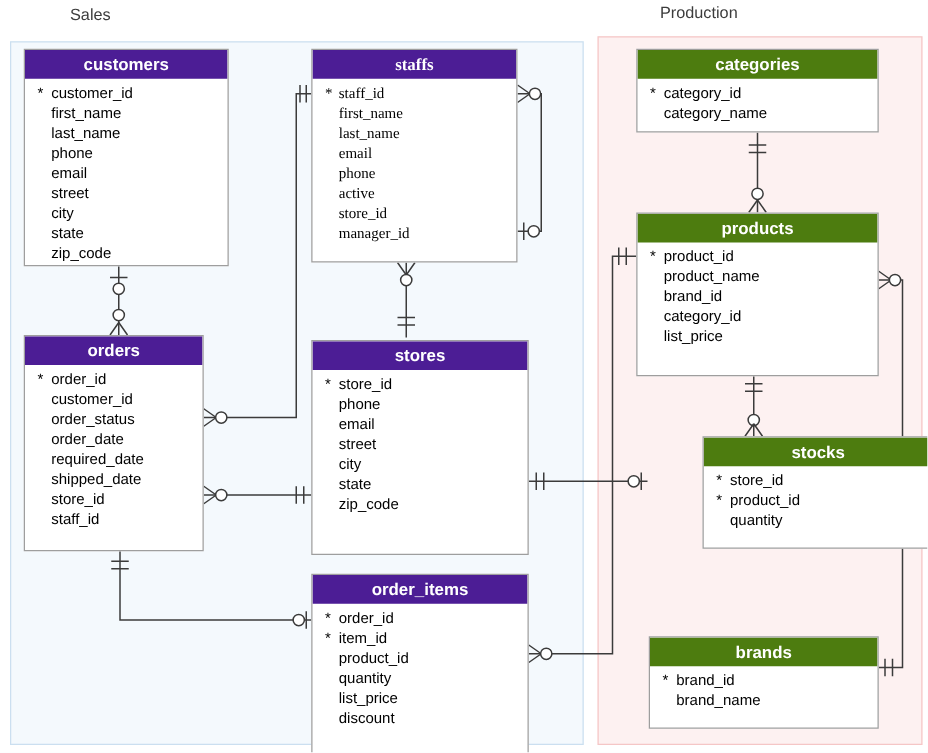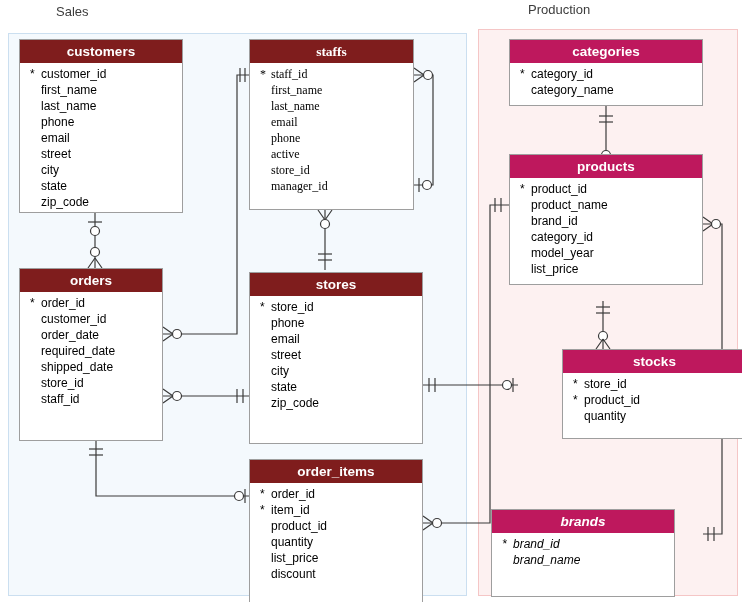--- a/index.html
+++ b/index.html
@@ -16,22 +16,22 @@
   .wires{position:absolute;left:0;top:0;}
   .wires g{stroke:#3b3b3b;stroke-width:1.2px;}
   .table{
     position:absolute;background:#ffffff;border:1px solid #9e9e9e;
     box-sizing:border-box;overflow:hidden;
   }
   .thead{
     height:23px;line-height:23px;text-align:center;color:#ffffff;
     font-weight:bold;font-size:13.5px;cursor:default;
   }
-  .table.sales .thead{background:#7f1d1d;}
-  .table.production .thead{background:#be185d;}
+  .table.sales .thead{background:#4c1d95;}
+  .table.production .thead{background:#4d7c0f;}
   .tbody{padding-top:3px;}
   .field{
     position:relative;height:16px;line-height:16px;font-size:12px;color:#000000;
     padding-left:21px;white-space:nowrap;
   }
   .field .star{position:absolute;left:10px;top:0;}
 </style>
 </head>
 <body>
 
@@ -148,20 +148,21 @@
           <div class="field"><span class="fname">active</span></div>
           <div class="field"><span class="fname">store_id</span></div>
           <div class="field"><span class="fname">manager_id</span></div>
         </div>
       </div>
       <div class="table sales" style="left: 19px; top: 268px; width: 144px; height: 173px;">
         <div class="thead">orders</div>
         <div class="tbody">
           <div class="field"><span class="star">*</span><span class="fname">order_id</span></div>
           <div class="field"><span class="fname">customer_id</span></div>
+          <div class="field"><span class="fname">order_status</span></div>
           <div class="field"><span class="fname">order_date</span></div>
           <div class="field"><span class="fname">required_date</span></div>
           <div class="field"><span class="fname">shipped_date</span></div>
           <div class="field"><span class="fname">store_id</span></div>
           <div class="field"><span class="fname">staff_id</span></div>
         </div>
       </div>
       <div class="table sales" style="left: 249px; top: 272px; width: 174px; height: 172px;">
         <div class="thead">stores</div>
         <div class="tbody">
@@ -185,40 +186,39 @@
           <div class="field"><span class="fname">discount</span></div>
         </div>
       </div>
       <div class="table production" style="left: 509px; top: 39px; width: 194px; height: 67px;">
         <div class="thead">categories</div>
         <div class="tbody">
           <div class="field"><span class="star">*</span><span class="fname">category_id</span></div>
           <div class="field"><span class="fname">category_name</span></div>
         </div>
       </div>
-      <div class="table production" style="left: 509px; top: 154px; width: 194px; height: 131px;">
+      <div class="table production" style="left: 509px; top: 170px; width: 194px; height: 131px;">
         <div class="thead">products</div>
         <div class="tbody">
           <div class="field"><span class="star">*</span><span class="fname">product_id</span></div>
           <div class="field"><span class="fname">product_name</span></div>
           <div class="field"><span class="fname">brand_id</span></div>
           <div class="field"><span class="fname">category_id</span></div>
-          <div class="field"><span class="fname">model_year</span></div>
           <div class="field"><span class="fname">list_price</span></div>
         </div>
       </div>
       <div class="table production" style="left: 518px; top: 349px; width: 185px; height: 90px; margin-left: 44px;">
         <div class="thead">stocks</div>
         <div class="tbody">
           <div class="field"><span class="star">*</span><span class="fname">store_id</span></div>
           <div class="field"><span class="star">*</span><span class="fname">product_id</span></div>
           <div class="field"><span class="fname">quantity</span></div>
         </div>
       </div>
-      <div class="table production" style="left: 491px; top: 509px; width: 184px; height: 88px; font-style: italic;">
+      <div class="table production" style="left: 519px; top: 509px; width: 184px; height: 74px;">
         <div class="thead">brands</div>
         <div class="tbody">
           <div class="field"><span class="star">*</span><span class="fname">brand_id</span></div>
           <div class="field"><span class="fname">brand_name</span></div>
         </div>
       </div>
     </div>
 </div>
 
 </body></html>

